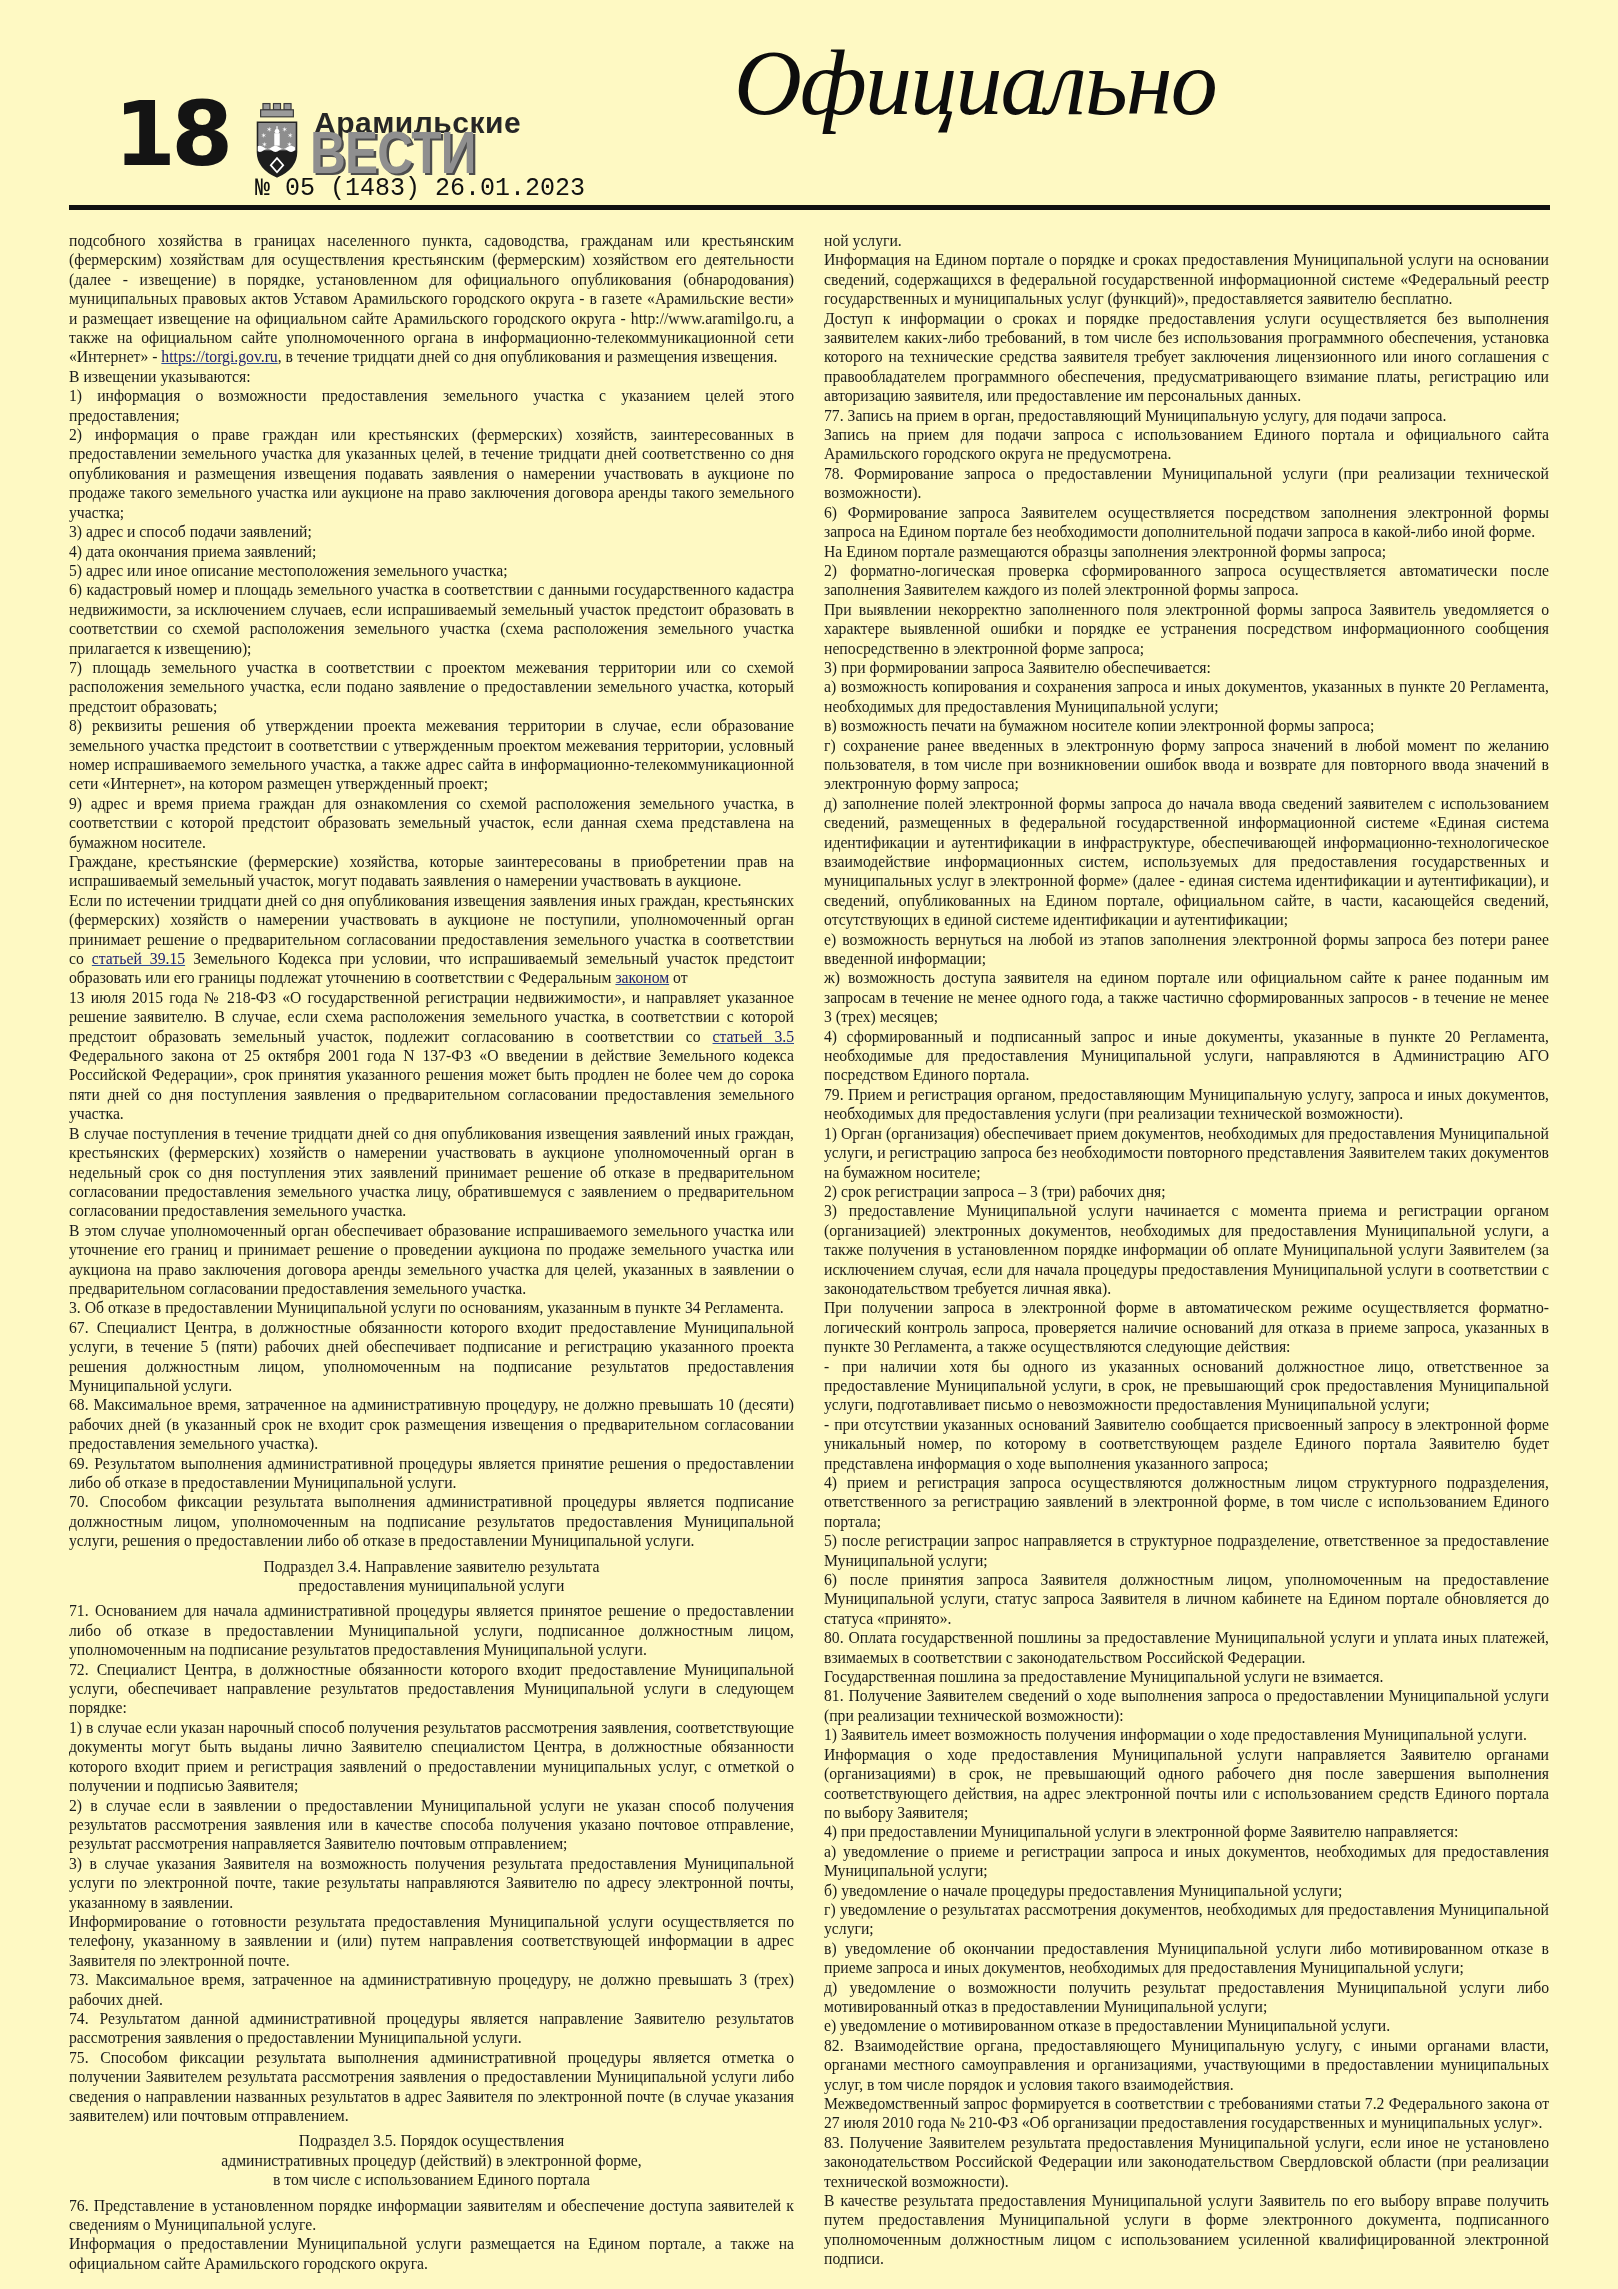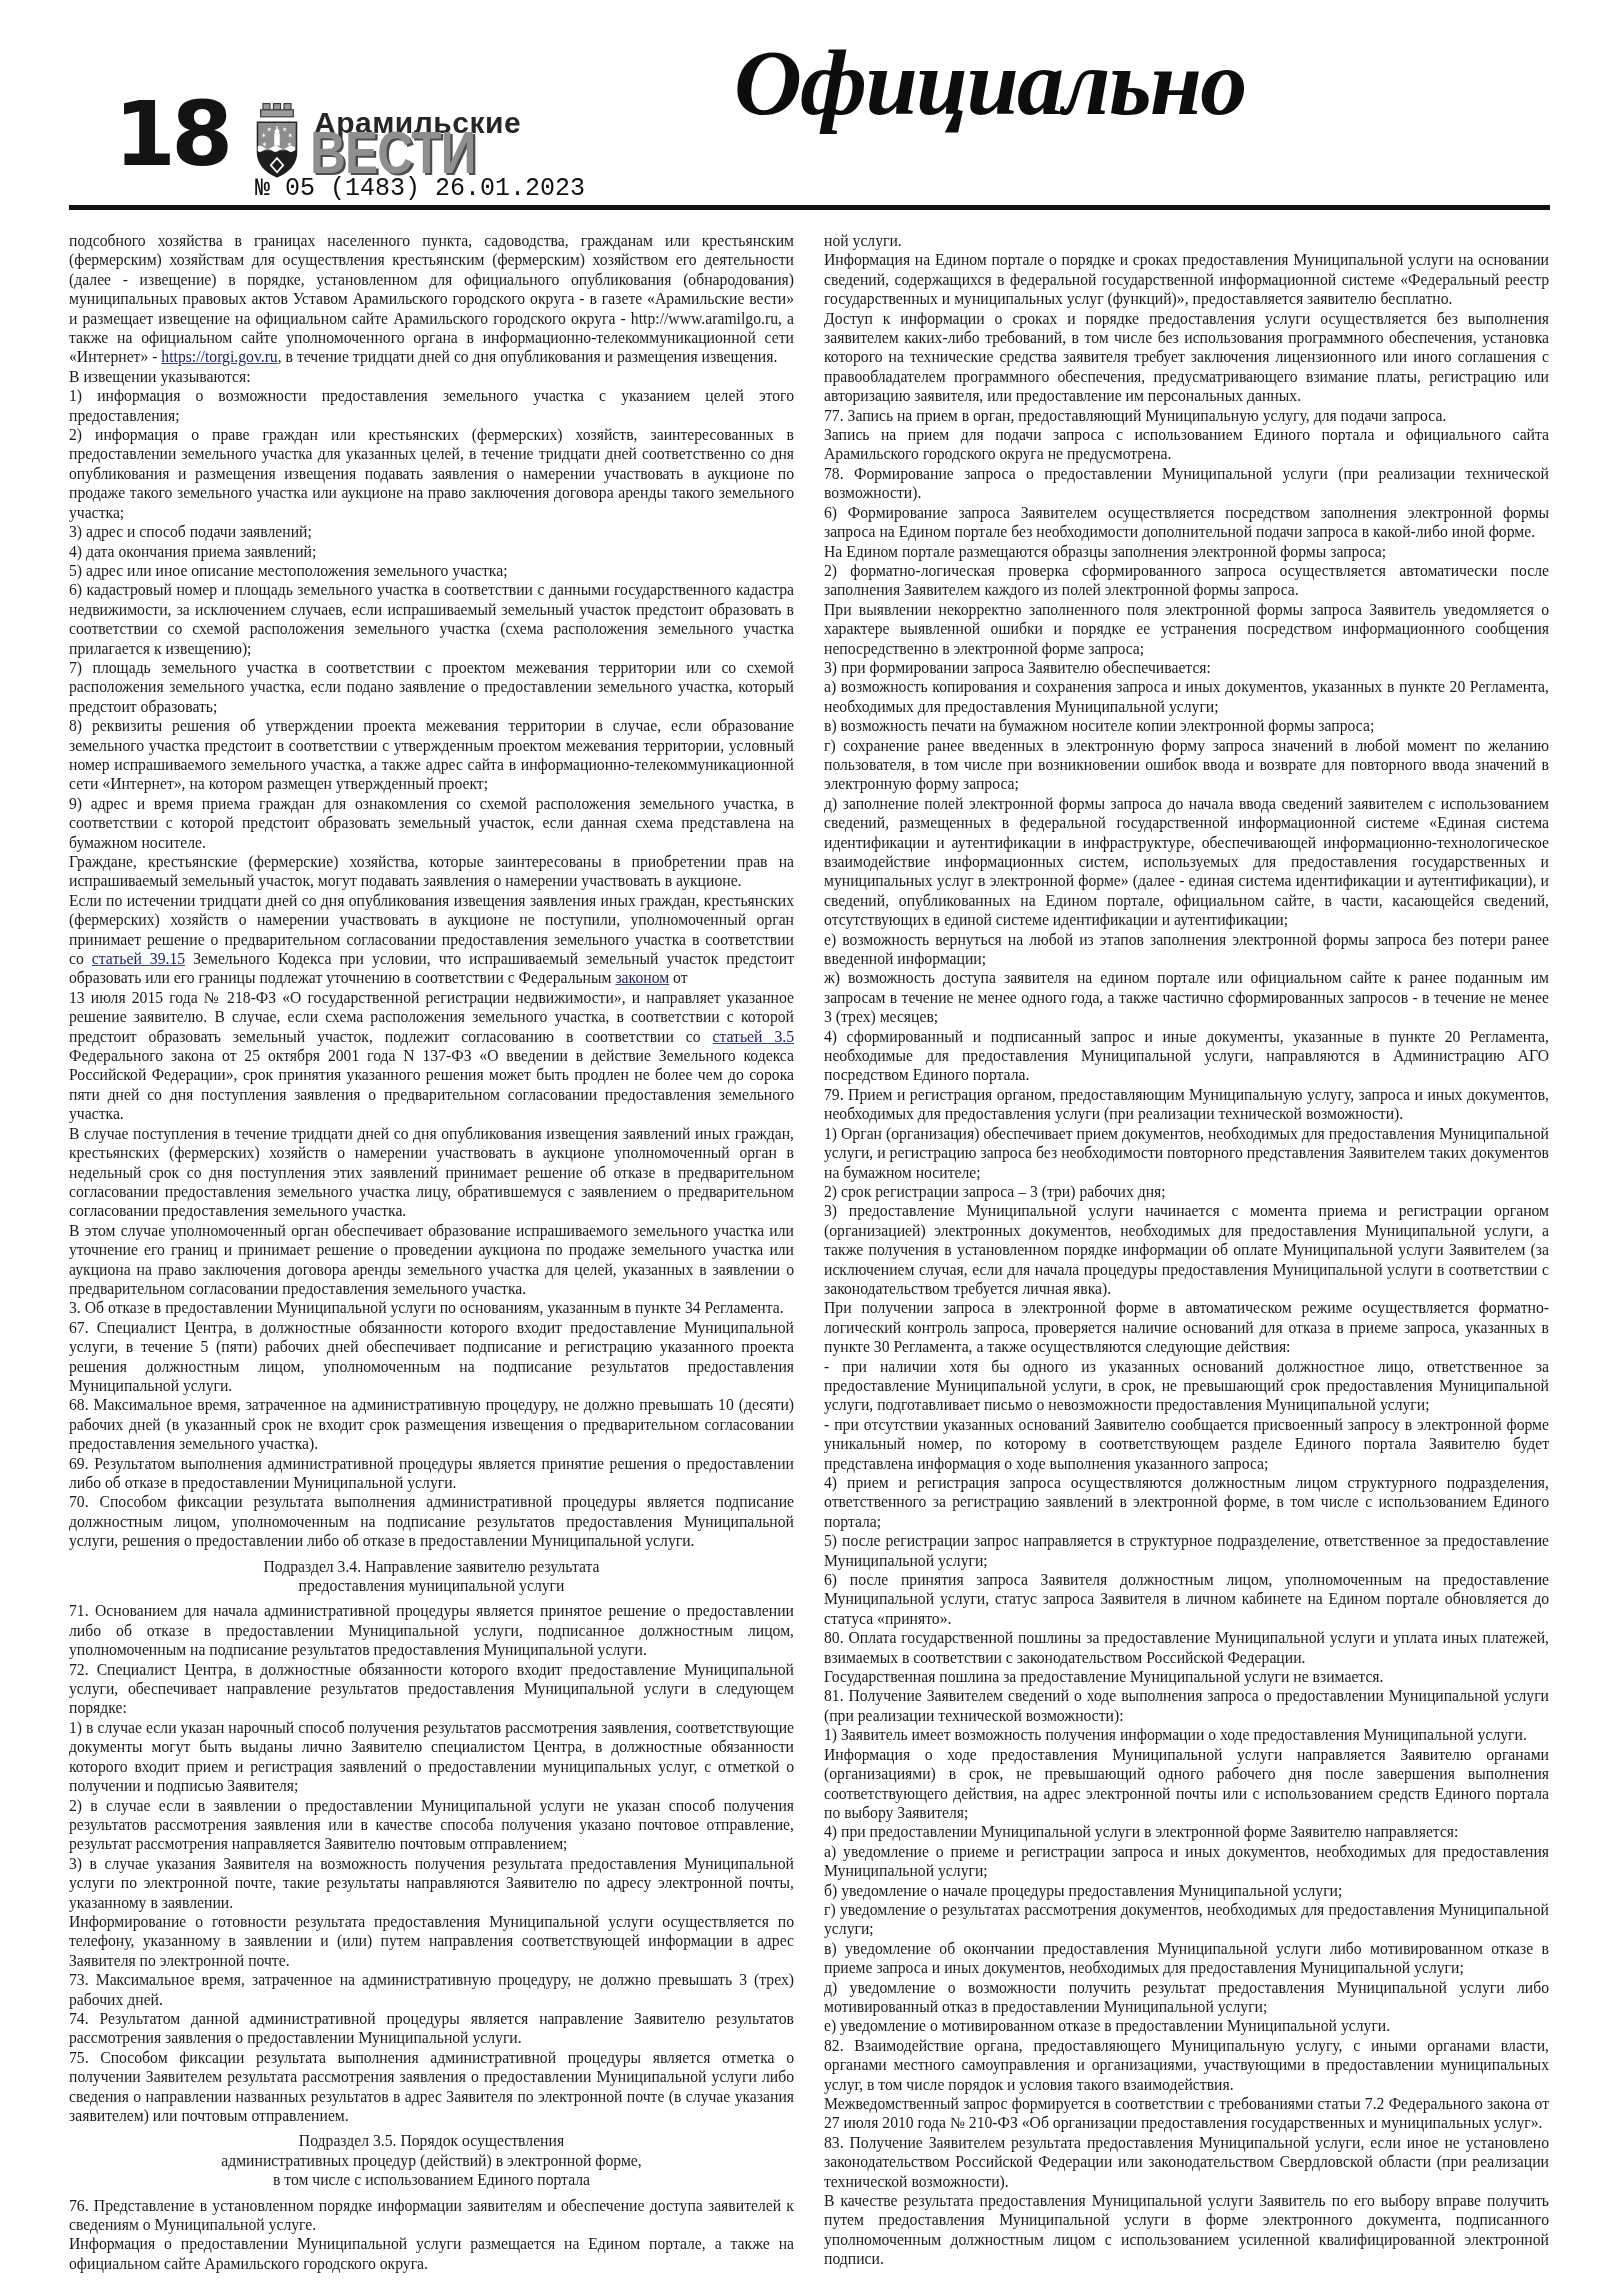--- a/index.html
+++ b/index.html
@@ -1,22 +1,22 @@
 <!DOCTYPE html>
 <html style="font-size:14.8px"><head>
 <meta charset="utf-8">
 <style>
   html,body{margin:0;padding:0;background:#dcdcdc;}
-  .page{position:relative;width:1619px;height:2290px;background:#ffffff;margin:0 auto;overflow:hidden;color:#1c1c1c;}
+  .page{position:relative;width:1619px;height:2290px;background:#fef9c3;margin:0 auto;overflow:hidden;color:#1c1c1c;}
   .page-number{position:absolute;left:114px;top:90px;font-family:"DejaVu Sans",sans-serif;font-weight:bold;font-size:89px;letter-spacing:-4.6px;color:#141414;line-height:1;}
   .coat{position:absolute;left:253px;top:102px;}
   .brand-top{position:absolute;left:314px;top:106px;font-family:"Liberation Sans",sans-serif;font-weight:bold;font-size:30px;color:#262626;letter-spacing:0.5px;}
   .brand-bottom{position:absolute;left:310px;top:124px;font-family:"Liberation Sans",sans-serif;font-weight:bold;font-size:59px;line-height:1;color:#8f8f8f;letter-spacing:-0.9px;transform:scaleX(0.84);transform-origin:left top;text-shadow:2.8px 1.8px 0 #4c4c4c;}
   .issue{position:absolute;left:255px;top:174px;font-family:Liberation Mono, monospace;font-size:25px;color:#111;}
-  .section-title{position:absolute;left:734px;top:31px;font-family:"Liberation Serif",serif;font-style:italic;font-weight:bold;font-size:94px;color:#0d0d0d;letter-spacing:-1.8px;line-height:1.1;}
+  .section-title{position:absolute;left:734px;top:31px;font-family:"Liberation Serif",serif;font-style:italic;font-weight:normal;font-size:94px;color:#0d0d0d;letter-spacing:-1.8px;line-height:1.1;}
   .rule{position:absolute;left:69px;top:205px;width:1481px;height:4.6px;background:#111;}
   .article{position:absolute;left:69px;top:231px;width:1481px;display:flex;gap:30px;font-family:"Liberation Serif",serif;font-size:15.7px;line-height:19.4px;text-align:justify;color:#1b1b1b;}
   .col{width:725px;}
   .para{margin:0;}
   .heading{text-align:center;margin:6px 0;}
   .doclink{color:#1c1c6e;text-decoration:underline;text-decoration-color:#2a4b9b;cursor:pointer;}
 </style>
 </head>
 <body>
 

